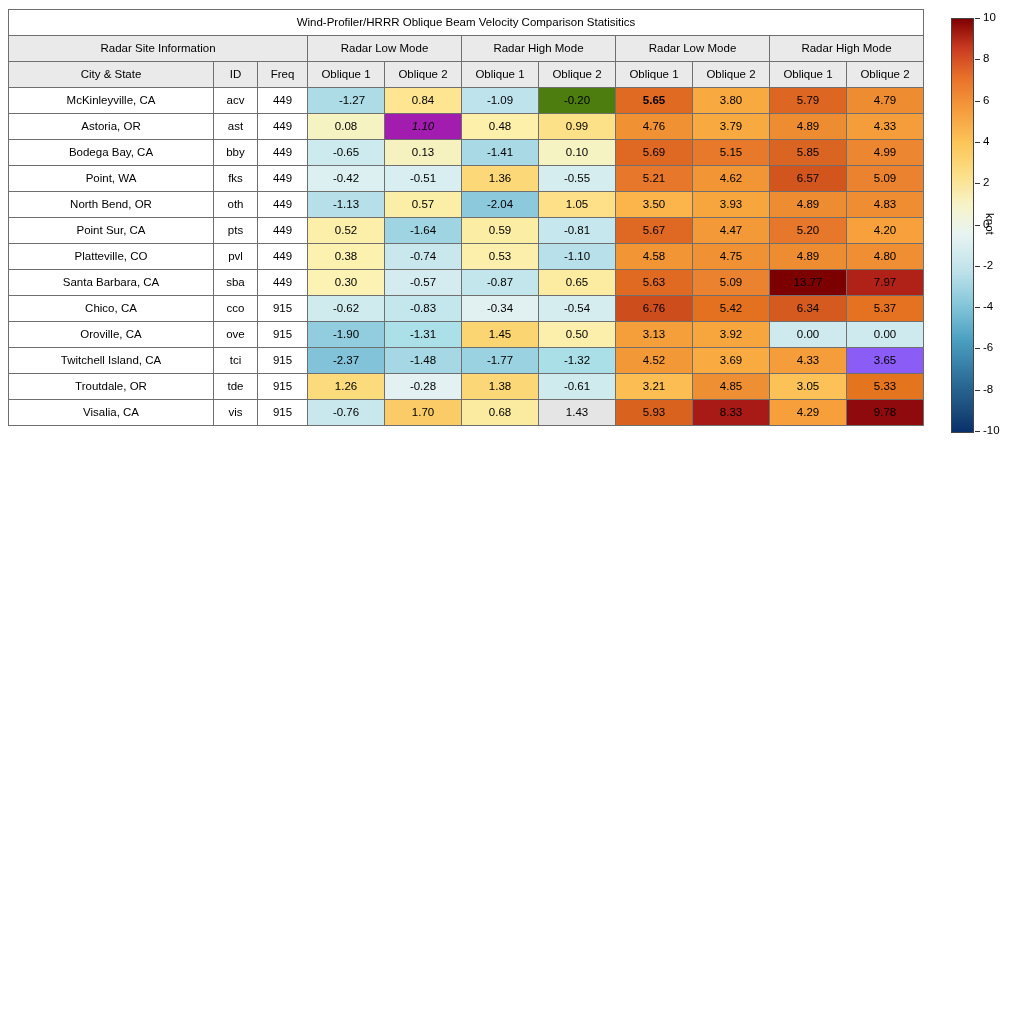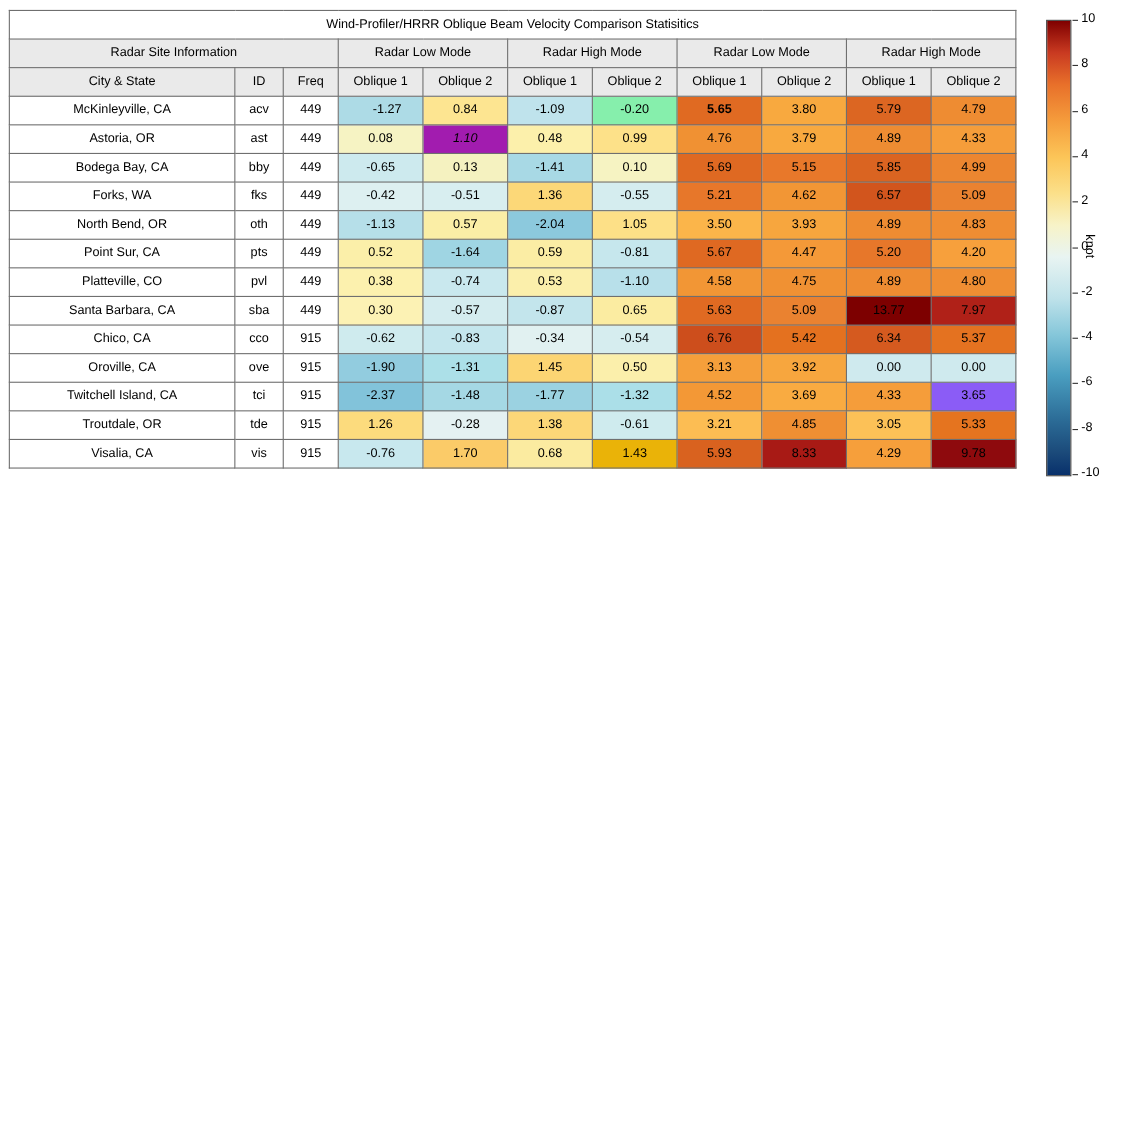--- a/index.html
+++ b/index.html
@@ -146,21 +146,21 @@
       </tr>
     </tbody>
     <tbody id="data-body">
         <tr>
           <td>McKinleyville, CA</td>
           <td>acv</td>
           <td>449</td>
           <td class="data" style="background: rgb(173, 219, 230); padding-left: 12px;">-1.27</td>
           <td class="data" style="background: rgb(253, 229, 145);">0.84</td>
           <td class="data" style="background: rgb(191, 227, 236);">-1.09</td>
-          <td class="data" style="background: #86efac; margin-top: 32px;">-0.20</td>
+          <td class="data" style="background: #4d7c0f; margin-top: 32px;">-0.20</td>
           <td class="data" style="background: rgb(224, 106, 34); font-weight: bold;">5.65</td>
           <td class="data" style="background: rgb(248, 169, 63);">3.80</td>
           <td class="data" style="background: rgb(220, 102, 34);">5.79</td>
           <td class="data" style="background: rgb(238, 140, 50);">4.79</td>
         </tr>
         <tr>
           <td>Astoria, OR</td>
           <td>ast</td>
           <td>449</td>
           <td class="data" style="background: rgb(246, 243, 195);">0.08</td>
@@ -179,21 +179,21 @@
           <td class="data" style="background: rgb(205, 234, 238);">-0.65</td>
           <td class="data" style="background: rgb(245, 242, 192);">0.13</td>
           <td class="data" style="background: rgb(168, 217, 229);">-1.41</td>
           <td class="data" style="background: rgb(246, 243, 194);">0.10</td>
           <td class="data" style="background: rgb(223, 105, 34);">5.69</td>
           <td class="data" style="background: rgb(232, 120, 42);">5.15</td>
           <td class="data" style="background: rgb(218, 100, 33);">5.85</td>
           <td class="data" style="background: rgb(236, 134, 48);">4.99</td>
         </tr>
         <tr>
-          <td>Forks, WA</td>
+          <td>Point, WA</td>
           <td>fks</td>
           <td>449</td>
           <td class="data" style="background: rgb(221, 240, 241);">-0.42</td>
           <td class="data" style="background: rgb(216, 238, 240);">-0.51</td>
           <td class="data" style="background: rgb(252, 216, 120);">1.36</td>
           <td class="data" style="background: rgb(213, 237, 239);">-0.55</td>
           <td class="data" style="background: rgb(231, 119, 42);">5.21</td>
           <td class="data" style="background: rgb(242, 150, 53);">4.62</td>
           <td class="data" style="background: rgb(210, 85, 29);">6.57</td>
           <td class="data" style="background: rgb(234, 130, 48);">5.09</td>
@@ -302,21 +302,21 @@
           <td class="data" style="background: rgb(252, 193, 87);">3.05</td>
           <td class="data" style="background: rgb(229, 116, 31);">5.33</td>
         </tr>
         <tr>
           <td>Visalia, CA</td>
           <td>vis</td>
           <td>915</td>
           <td class="data" style="background: rgb(200, 232, 238);">-0.76</td>
           <td class="data" style="background: rgb(251, 203, 104);">1.70</td>
           <td class="data" style="background: rgb(251, 235, 160);">0.68</td>
-          <td class="data" style="background: #eab308;">1.43</td>
+          <td class="data" style="background: #e5e5e5;">1.43</td>
           <td class="data" style="background: rgb(217, 98, 31);">5.93</td>
           <td class="data" style="background: rgb(168, 26, 21);">8.33</td>
           <td class="data" style="background: rgb(246, 159, 59);">4.29</td>
           <td class="data" style="background: rgb(142, 10, 13);">9.78</td>
         </tr>
       </tbody>
   </table>
 
   <div id="cbar-wrap">
     <div id="cbar"></div>

